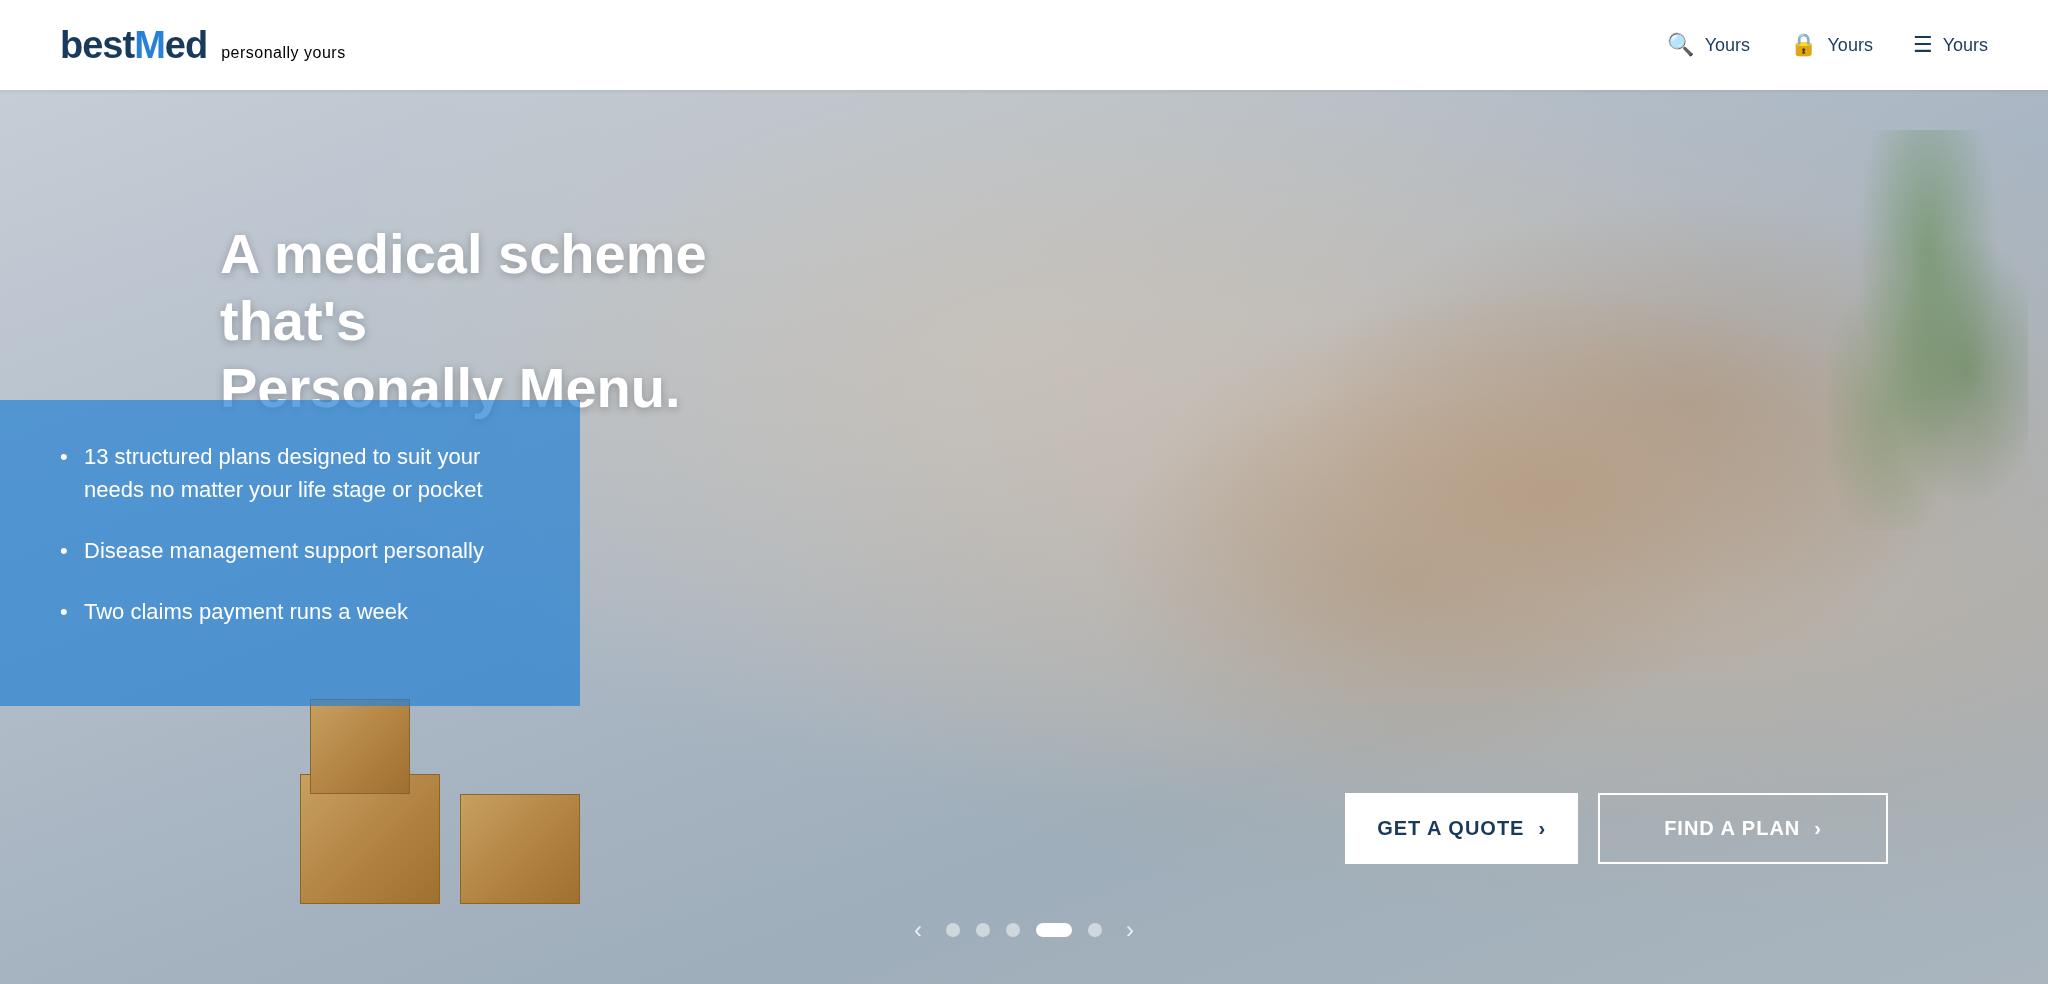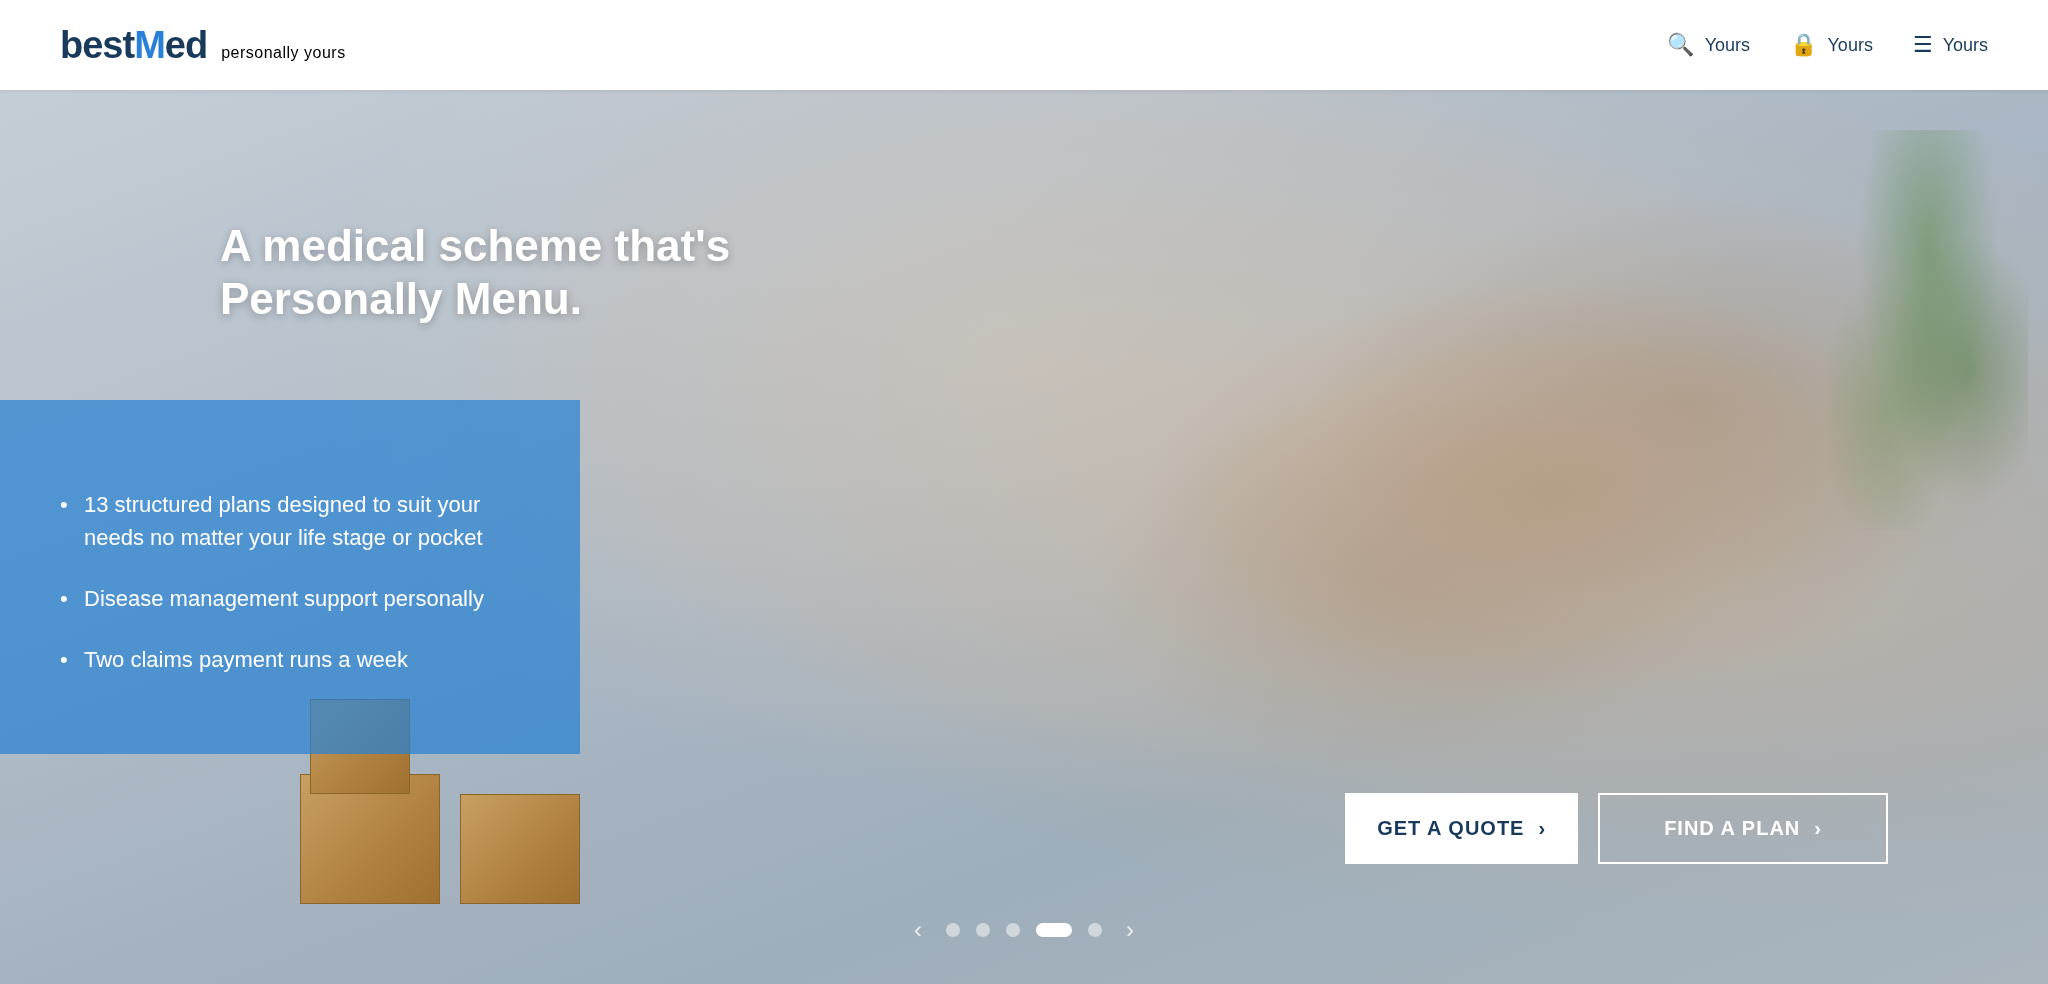--- a/index.html
+++ b/index.html
@@ -155,42 +155,41 @@
       bottom: 110px;
       left: 10px;
     }
 
     
     .hero-headline {
       position: absolute;
       top: 130px;
       left: 220px;
       color: #fff;
-      font-size: 44px;
+      font-size: 56px;
       font-weight: 700;
       line-height: 1.2;
       text-shadow: 0 2px 8px rgba(0,0,0,0.25);
       max-width: 560px;
     }
 
     
     .hero-info-box {
       position: absolute;
       top: 310px;
       left: 0;
       width: 580px;
       background: rgba(40, 130, 210, 0.72);
       padding: 40px 50px 50px 60px;
       color: #fff;
     }
 
     .hero-info-box ul {
       list-style: none;
       padding: 0;
-      margin-top: 48px;
     }
 
     .hero-info-box ul li {
       font-size: 22px;
       line-height: 1.5;
       margin-bottom: 28px;
       padding-left: 24px;
       position: relative;
     }
 

